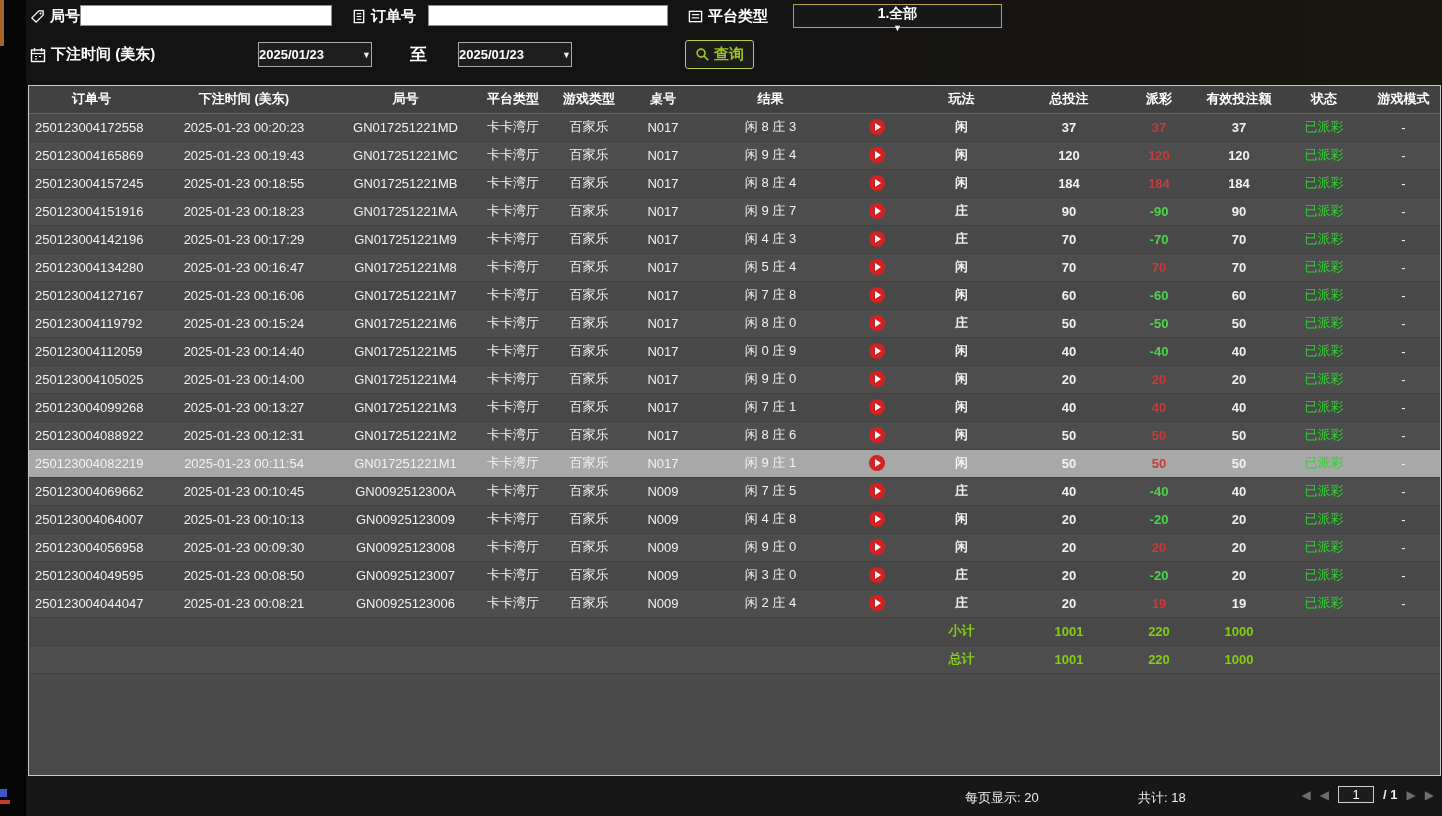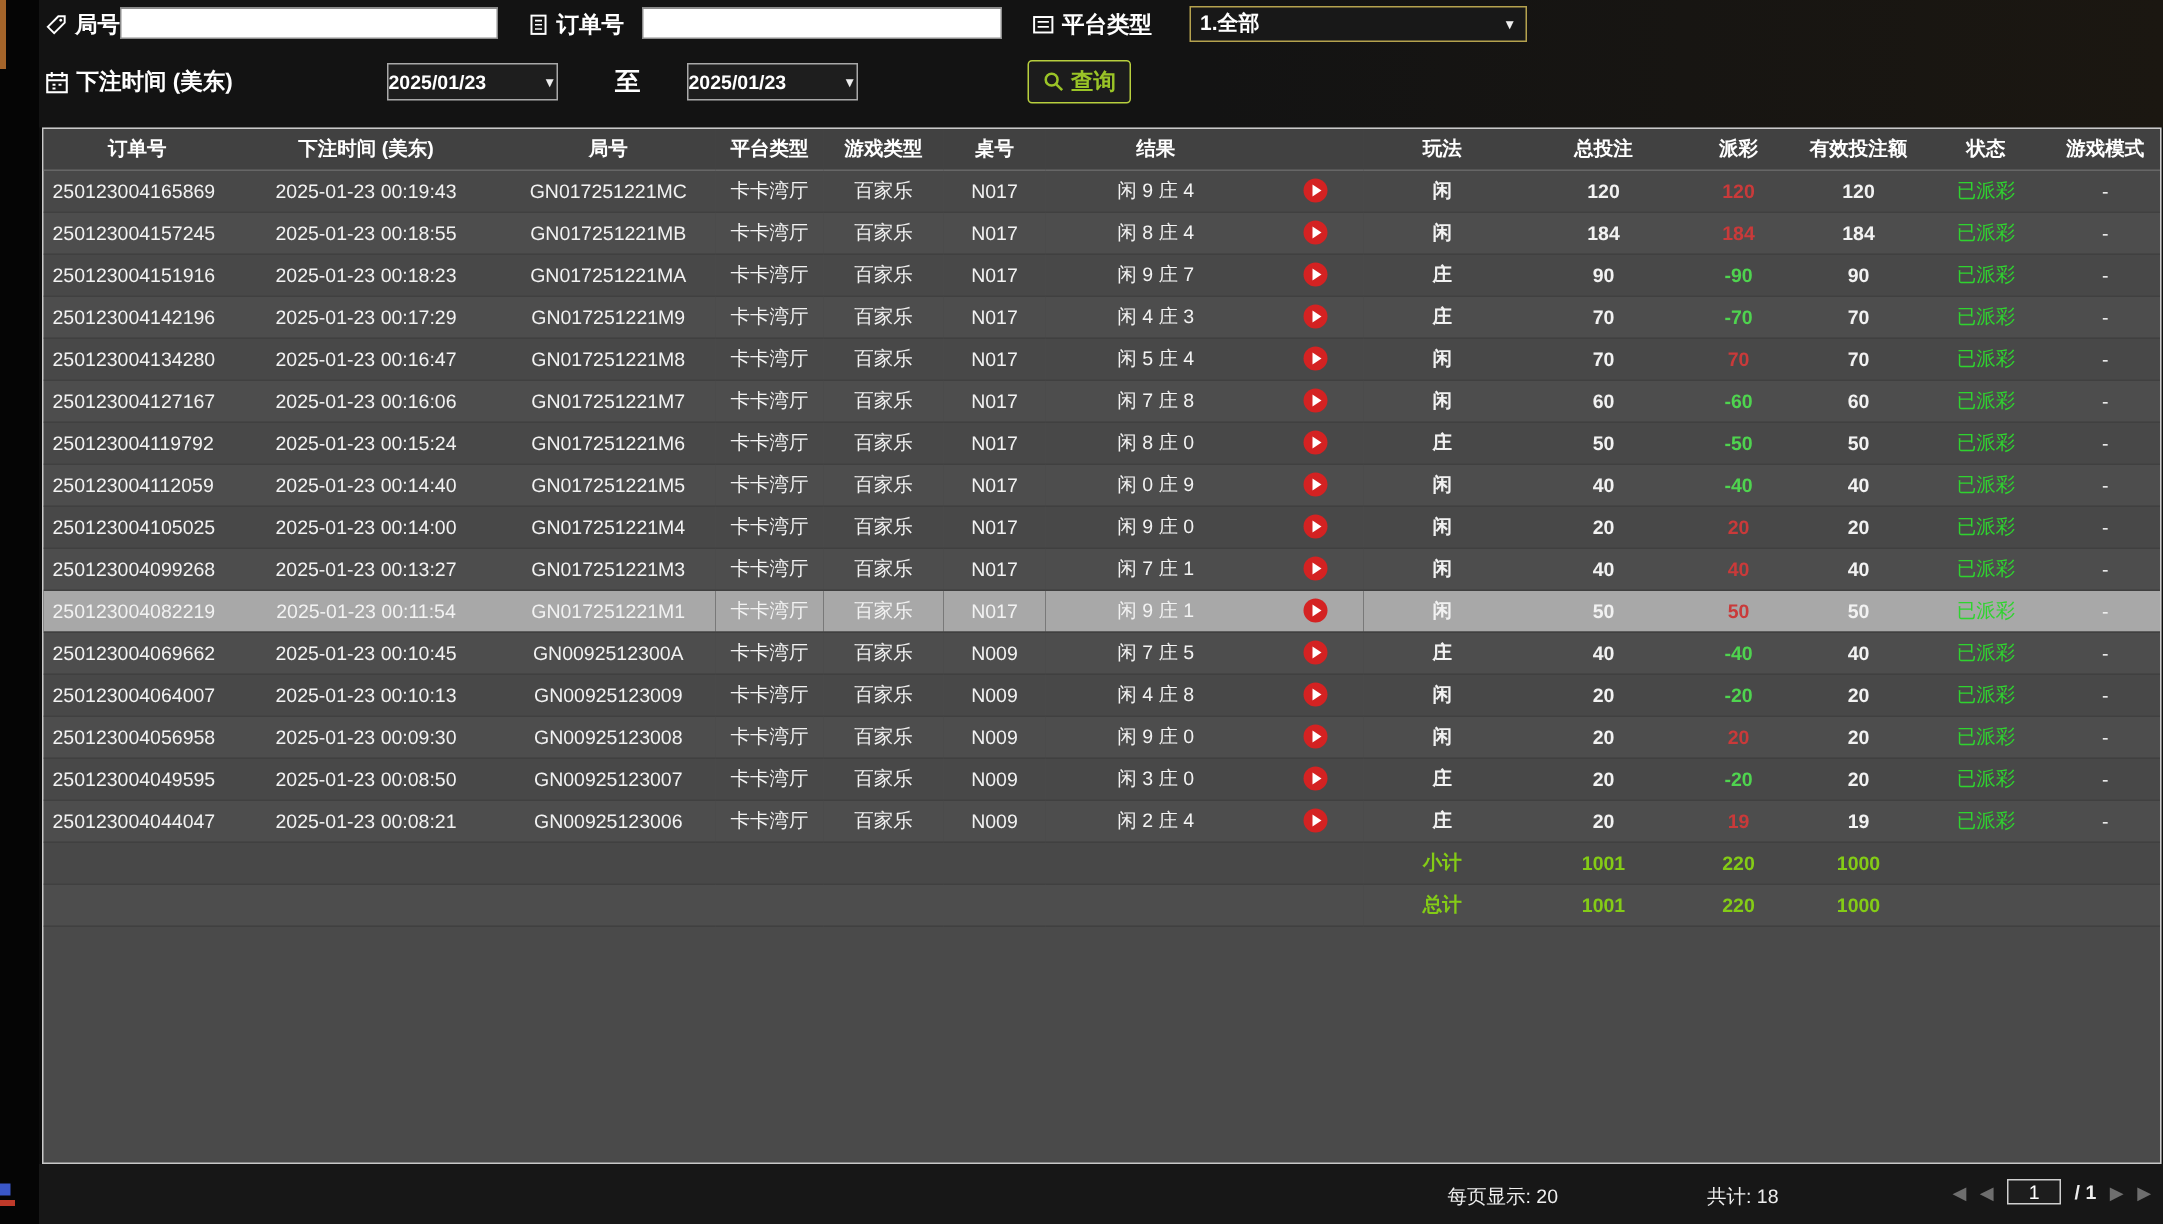--- a/index.html
+++ b/index.html
@@ -98,21 +98,21 @@
   <input class="txt-input" style="left: 402px; top: 5px; width: 240px;" value="">
 
   <div class="f-group" style="left:662px; top:7px;">
     <svg class="icon-svg" width="15" height="15" viewBox="0 0 16 16">
       <rect x="1.5" y="2.5" width="13" height="11" fill="none" stroke="#fff" stroke-width="1.4"></rect>
       <line x1="4" y1="6" x2="12" y2="6" stroke="#fff" stroke-width="1.2"></line>
       <line x1="4" y1="9.5" x2="12" y2="9.5" stroke="#fff" stroke-width="1.2"></line>
     </svg>
     <span>平台类型</span>
   </div>
-  <div class="select-box" style="left:767px; top:4px; width:225px; height:24px;">
+  <div class="select-box" style="left:767px; top:4px; width:209px; height:24px;flex-direction:column;">
     <span>1.全部</span>
     <span class="caret">▼</span>
   </div>
 
   <div class="f-group" style="left:4px; top:45px;">
     <svg class="icon-svg" width="16" height="16" viewBox="0 0 16 16">
       <rect x="1.5" y="3" width="13" height="11.5" fill="none" stroke="#fff" stroke-width="1.4"></rect>
       <line x1="4.5" y1="1" x2="4.5" y2="4.5" stroke="#fff" stroke-width="1.4"></line>
       <line x1="11.5" y1="1" x2="11.5" y2="4.5" stroke="#fff" stroke-width="1.4"></line>
       <line x1="1.5" y1="6.5" x2="14.5" y2="6.5" stroke="#fff" stroke-width="1.2"></line>
@@ -175,20 +175,36 @@
           <th>玩法</th>
           <th>总投注</th>
           <th>派彩</th>
           <th>有效投注额</th>
           <th>状态</th>
           <th>游戏模式</th>
         </tr>
     </thead>
     <tbody>
         <tr>
+          <td class="c-order">250123004172558</td>
+          <td>2025-01-23 00:20:23</td>
+          <td>GN017251221MD</td>
+          <td>卡卡湾厅</td>
+          <td>百家乐</td>
+          <td>N017</td>
+          <td>闲 8 庄 3</td>
+          <td><span class="play-btn"></span></td>
+          <td class="num">闲</td>
+          <td class="num">37</td>
+          <td class="num payout pos">37</td>
+          <td class="num">37</td>
+          <td class="status">已派彩</td>
+          <td>-</td>
+        </tr>
+        <tr>
           <td class="c-order">250123004165869</td>
           <td>2025-01-23 00:19:43</td>
           <td>GN017251221MC</td>
           <td>卡卡湾厅</td>
           <td>百家乐</td>
           <td>N017</td>
           <td>闲 9 庄 4</td>
           <td><span class="play-btn"></span></td>
           <td class="num">闲</td>
           <td class="num">120</td>
@@ -331,20 +347,36 @@
           <td>GN017251221M3</td>
           <td>卡卡湾厅</td>
           <td>百家乐</td>
           <td>N017</td>
           <td>闲 7 庄 1</td>
           <td><span class="play-btn"></span></td>
           <td class="num">闲</td>
           <td class="num">40</td>
           <td class="num payout pos">40</td>
           <td class="num">40</td>
+          <td class="status">已派彩</td>
+          <td>-</td>
+        </tr>
+        <tr>
+          <td class="c-order">250123004088922</td>
+          <td>2025-01-23 00:12:31</td>
+          <td>GN017251221M2</td>
+          <td>卡卡湾厅</td>
+          <td>百家乐</td>
+          <td>N017</td>
+          <td>闲 8 庄 6</td>
+          <td><span class="play-btn"></span></td>
+          <td class="num">闲</td>
+          <td class="num">50</td>
+          <td class="num payout pos">50</td>
+          <td class="num">50</td>
           <td class="status">已派彩</td>
           <td>-</td>
         </tr>
         <tr class="selected">
           <td class="c-order">250123004082219</td>
           <td>2025-01-23 00:11:54</td>
           <td>GN017251221M1</td>
           <td>卡卡湾厅</td>
           <td>百家乐</td>
           <td>N017</td>

